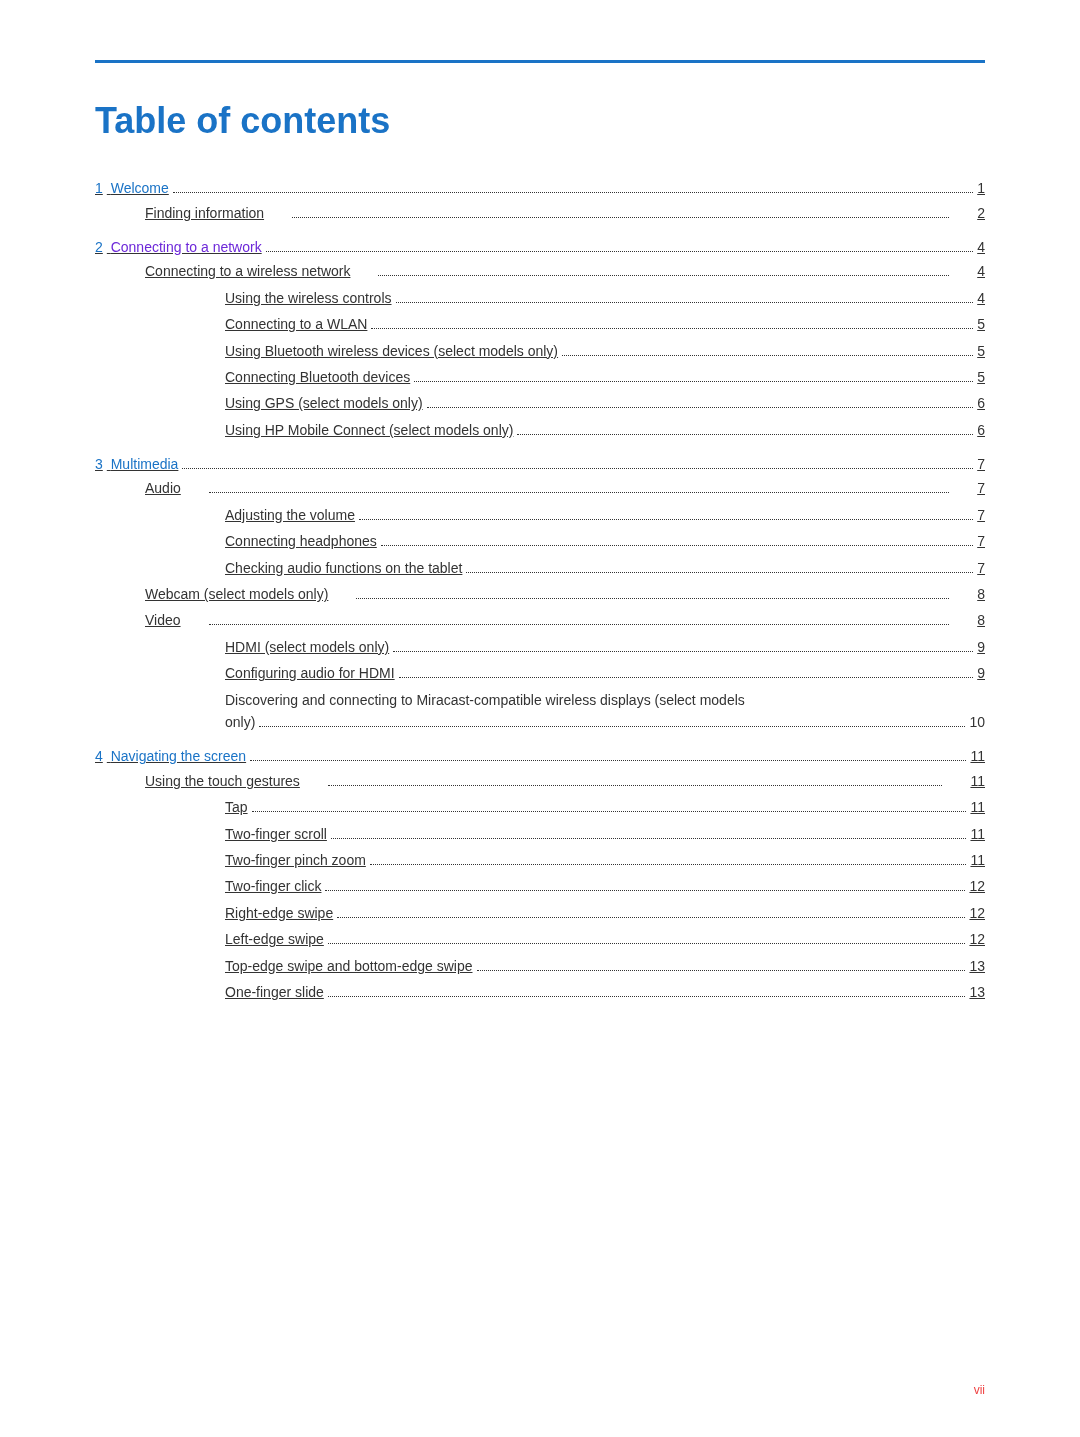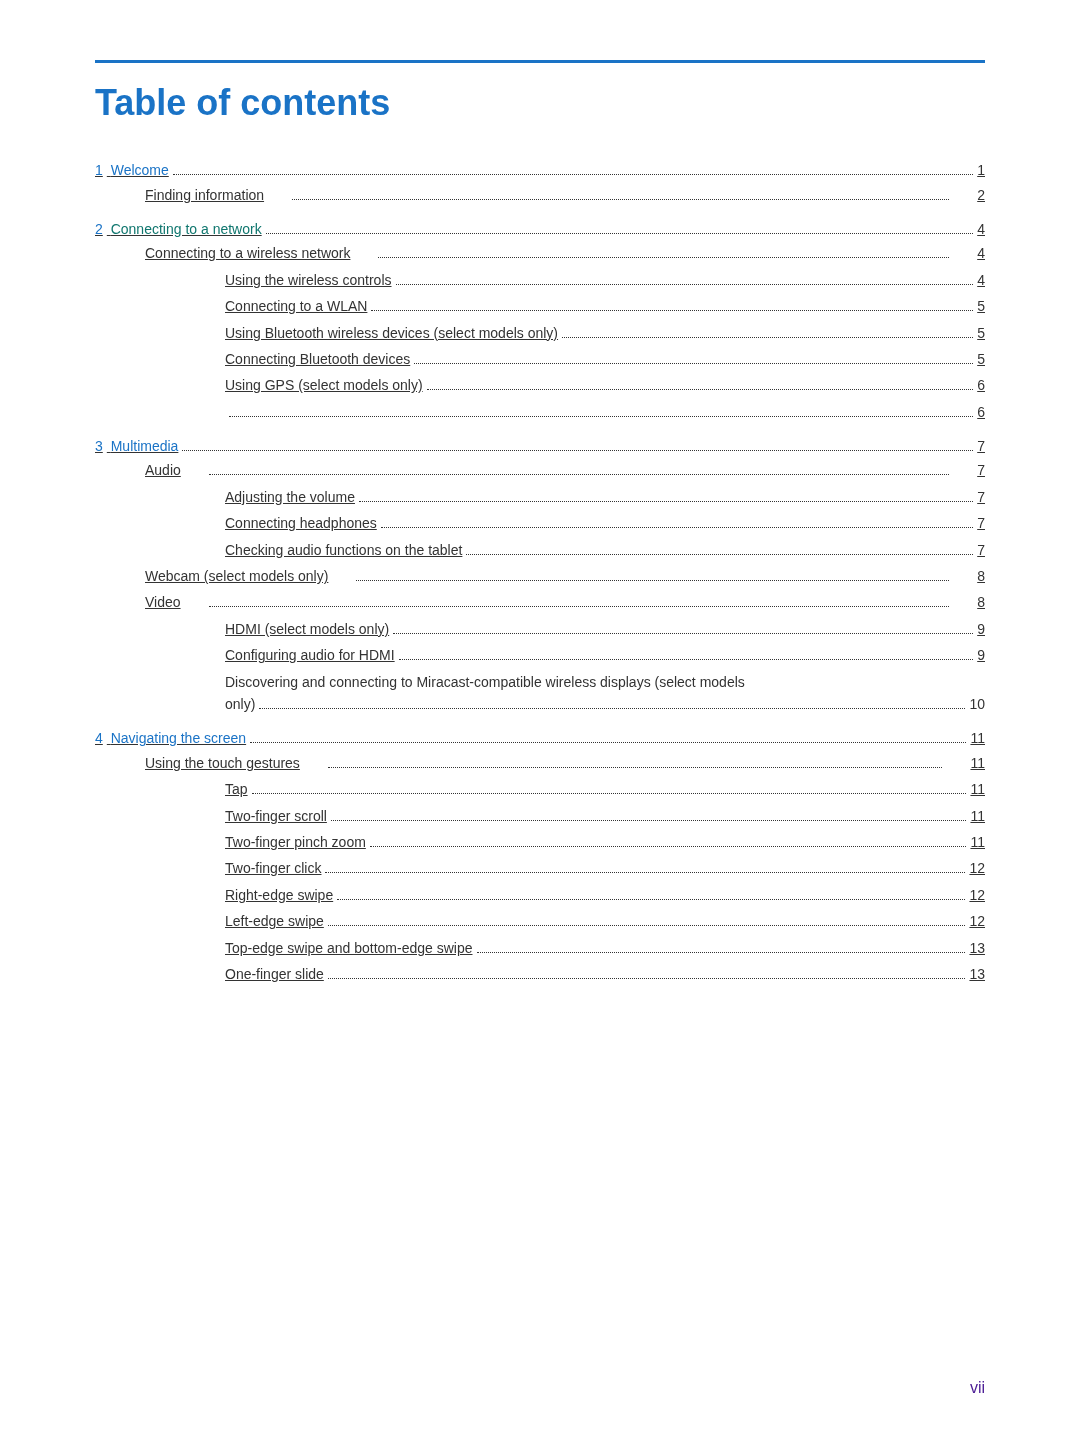--- a/index.html
+++ b/index.html
@@ -24,21 +24,21 @@
       margin: 0 auto;
     }
 
     .top-border {
       border-top: 3px solid #1a73c6;
       margin-bottom: 0;
     }
 
     .title-section {
       margin-bottom: 35px;
-      padding-top: 18px;
+      padding-top: 36px;
     }
 
     .page-title {
       font-size: 36px;
       font-weight: bold;
       color: #1a73c6;
       line-height: 1.2;
     }
 
     .toc-content {
@@ -105,22 +105,22 @@
     .chapter-number {
       color: #1a73c6;
       margin-right: 4px;
       font-weight: normal;
     }
 
     .footer {
       position: absolute;
       bottom: 40px;
       right: 95px;
-      color: #4c1d95;
-      font-size: 16px;
+      color: #ef4444;
+      font-size: 12px;
     }
 
     .multi-line-wrap {
       padding-left: 130px;
     }
   </style>
 </head>
 <body>
 
 <div class="page-container">
@@ -143,21 +143,21 @@
 
     <div class="toc-entry level2">
       <span class="entry-text">Finding information</span>
       <span class="dots"></span>
       <span class="page-num">2</span>
     </div>
 
     <div class="toc-entry level1 section-gap">
       <span class="entry-text">
         <span class="chapter-number">2</span>
-        <span style="color:#0f766e;">Connecting to a network</span>
+        <span style="color:#6d28d9;">Connecting to a network</span>
       </span>
       <span class="dots"></span>
       <span class="page-num">4</span>
     </div>
 
     <div class="toc-entry level2">
       <span class="entry-text">Connecting to a wireless network</span>
       <span class="dots"></span>
       <span class="page-num">4</span>
     </div>
@@ -186,20 +186,21 @@
       <span class="page-num">5</span>
     </div>
 
     <div class="toc-entry level3">
       <span class="entry-text">Using GPS (select models only)</span>
       <span class="dots"></span>
       <span class="page-num">6</span>
     </div>
 
     <div class="toc-entry level3">
+      <span class="entry-text">Using HP Mobile Connect (select models only)</span>
       <span class="dots"></span>
       <span class="page-num">6</span>
     </div>
 
     <div class="toc-entry level1 section-gap">
       <span class="entry-text">
         <span class="chapter-number">3</span>
         <span style="color:#1a73c6;">Multimedia</span>
       </span>
       <span class="dots"></span>

